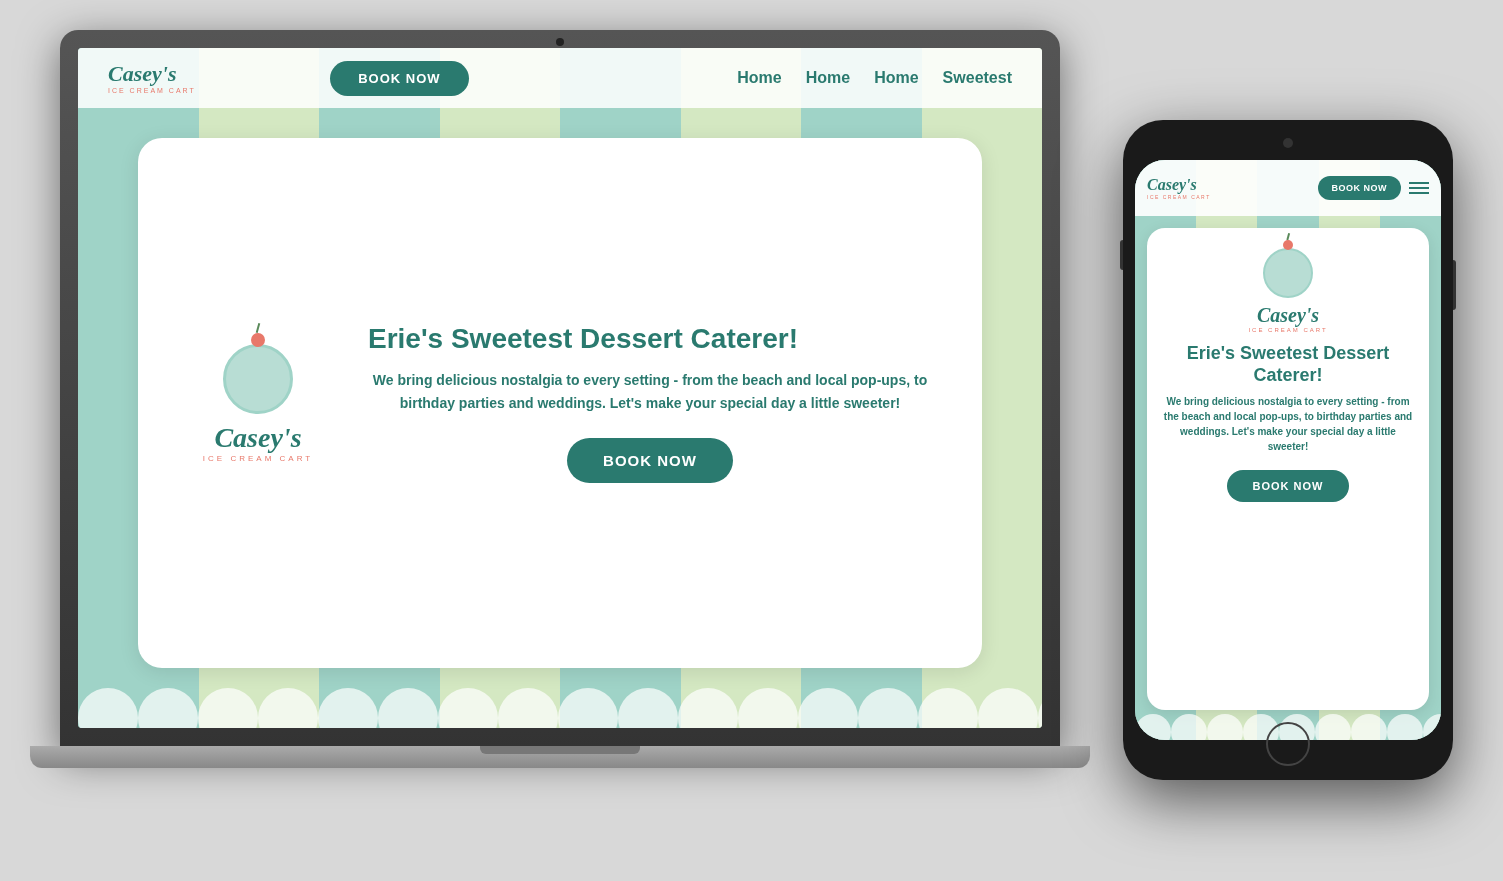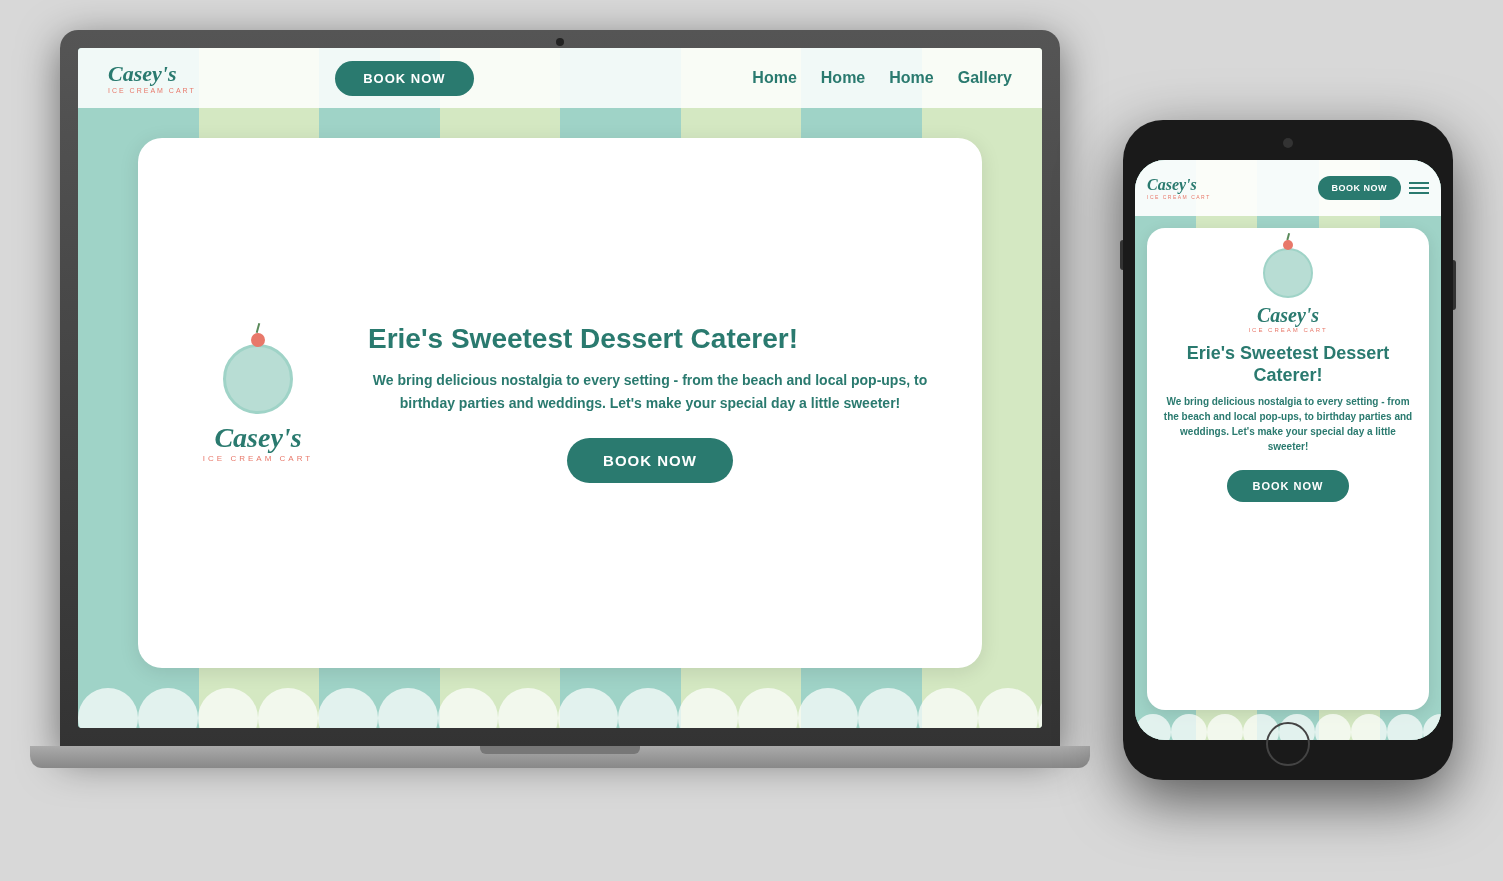--- a/index.html
+++ b/index.html
@@ -579,21 +579,21 @@
         <div class="site-header">
           <div class="site-logo-area">
             <span class="site-logo-text">Casey's</span>
             <span class="site-logo-sub">ICE CREAM CART</span>
           </div>
           <button class="header-book-btn">BOOK NOW</button>
           <nav class="site-nav">
             <a href="#">Home</a>
             <a href="#">Home</a>
             <a href="#">Home</a>
-            <a href="#">Gallery</a>
+            <a href="#">Sweetest</a>
           </nav>
         </div>
 
         <div class="hero-card">
           <div class="hero-logo-area">
             <div class="ice-cream-icon">
               <div class="ice-cream-scoop">
                 <div class="cherry"></div>
               </div>
             </div>

